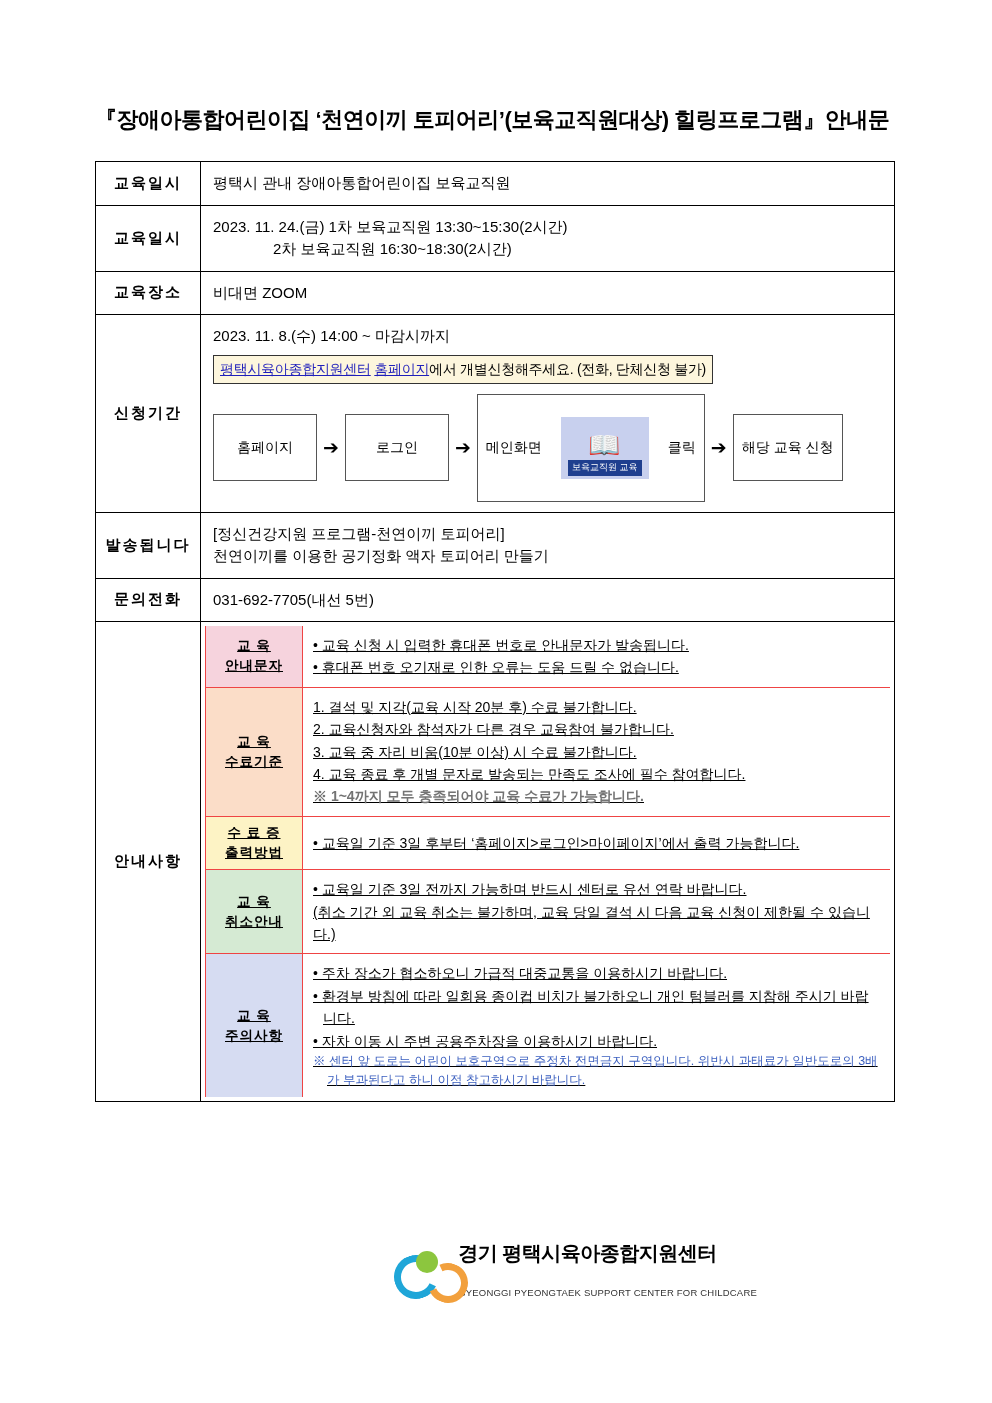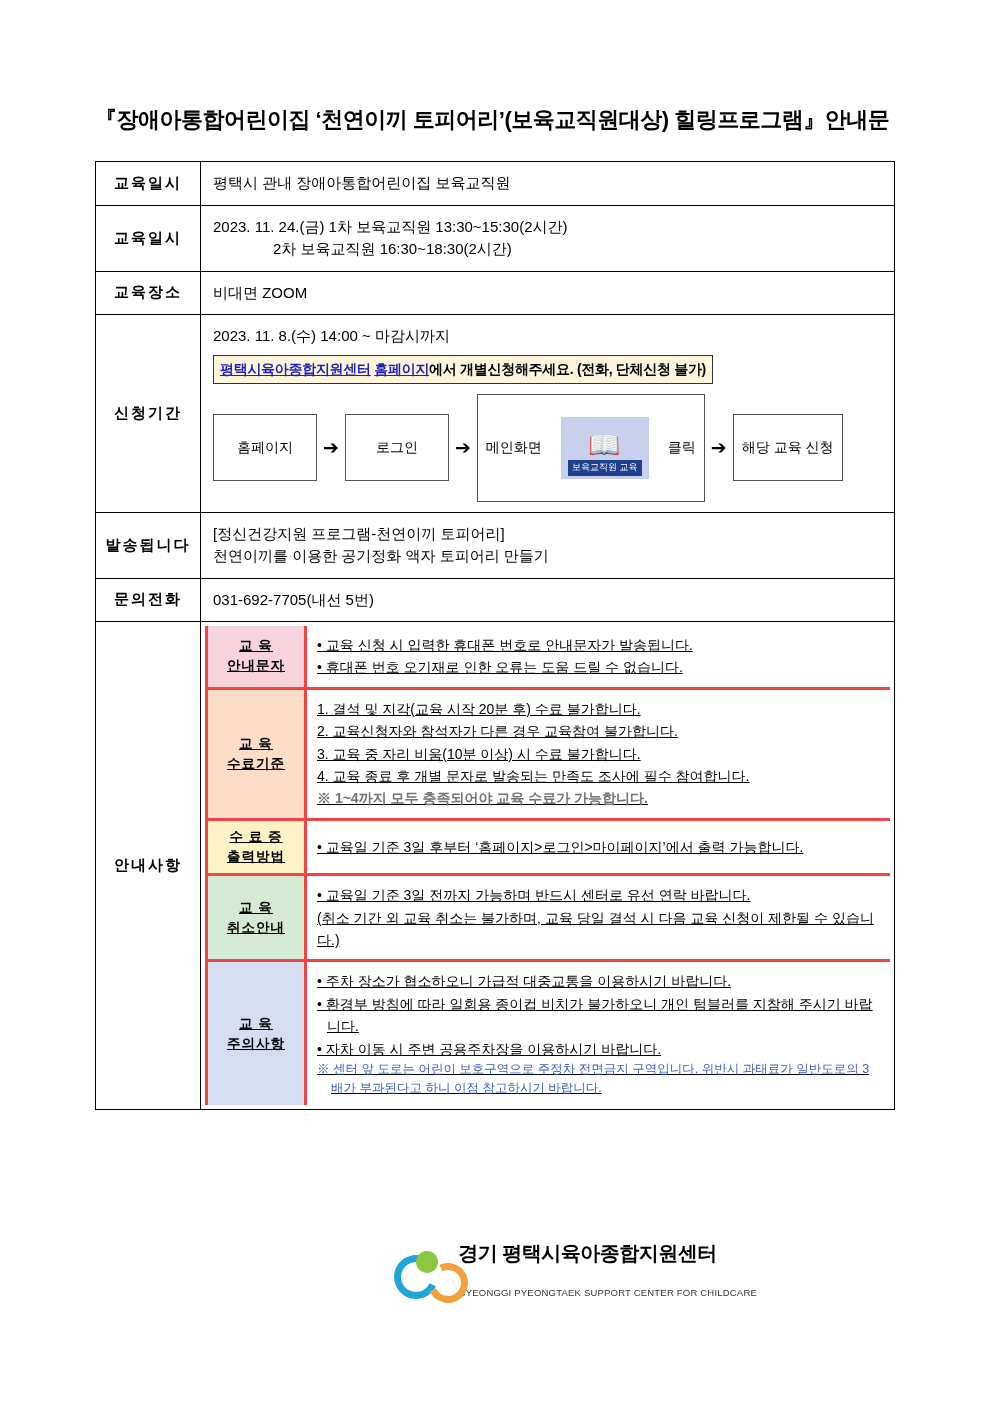--- a/index.html
+++ b/index.html
@@ -59,21 +59,21 @@
   .apply-top {
     font-size: 15px;
     margin-bottom: 7px;
   }
   .apply-note {
     display: inline-block;
     background: #fdf6dd;
     border: 1px solid #333;
     padding: 3px 6px;
     font-size: 14px;
-    font-weight: bold;
+    font-weight: normal;
     letter-spacing: -0.3px;
   }
   .apply-note .u {
     color: #1f1fbb;
     text-decoration: underline;
   }
   .flow {
     display: flex;
     align-items: center;
     margin-top: 10px;
@@ -132,21 +132,21 @@
     font-size: 15px;
     font-weight: bold;
     letter-spacing: 2px;
   }
   table.notice {
     width: 100%;
     border-collapse: collapse;
     table-layout: fixed;
   }
   table.notice td {
-    border: 3px solid #ef4444;
+    border: 1px solid #ef4444;
     vertical-align: middle;
   }
   table.notice tr:first-child td { border-top: none; }
   table.notice tr:last-child td { border-bottom: none; }
   table.notice td:last-child { border-right: none; }
   .nlabel {
     width: 92px;
     text-align: center;
     font-size: 13.5px;
     font-weight: bold;

